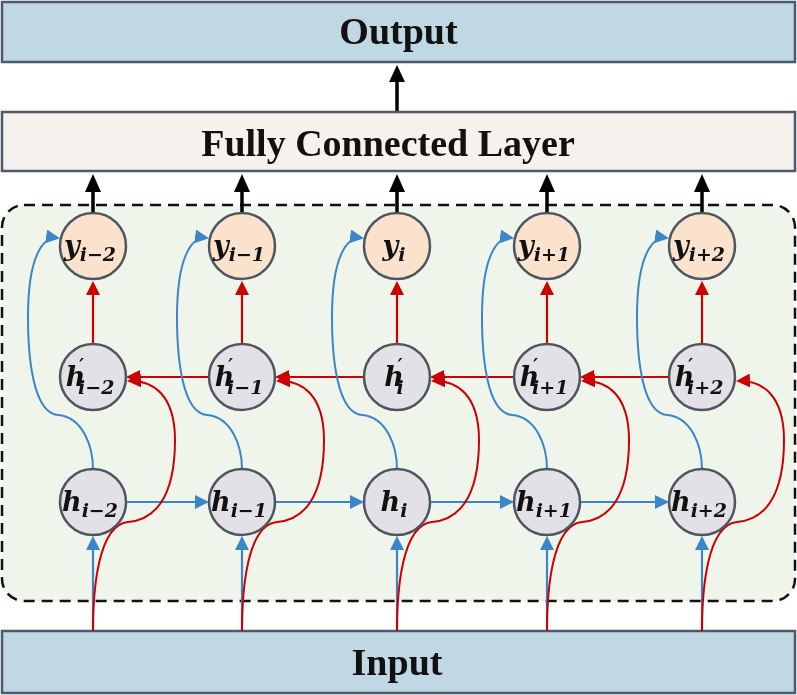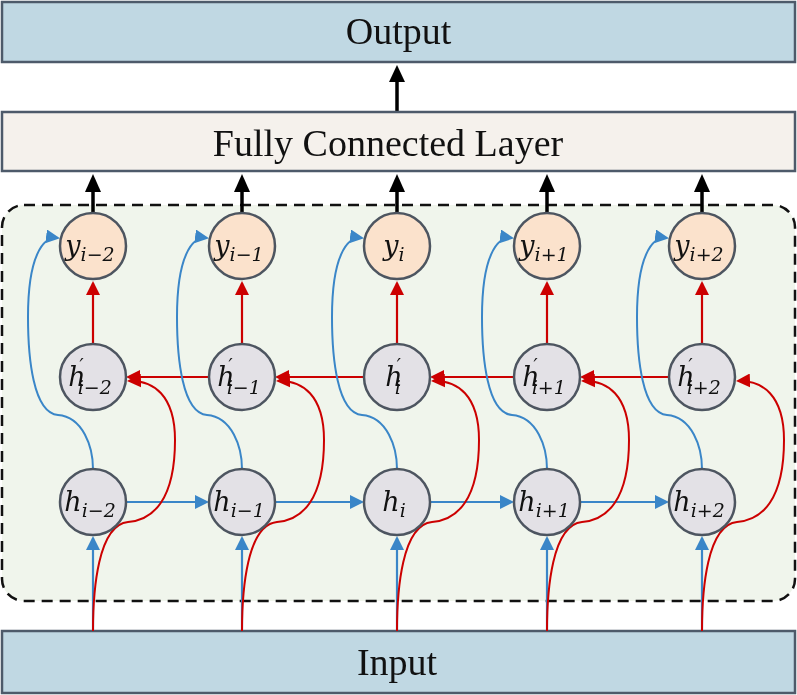--- a/index.html
+++ b/index.html
@@ -1,16 +1,16 @@
 <!DOCTYPE html>
 <html><head>
 <meta charset="utf-8">
 <style>
   html, body { margin: 0; padding: 0; background: #ffffff; }
-  #canvas { position: relative; width: 797px; height: 695px; overflow: hidden; }
+  #canvas { position: relative; width: 797px; height: 695px; overflow: hidden; font-weight: bold; }
   svg { position: absolute; left: 0; top: 0; }
   .box-label { font-family: "Liberation Serif", serif; font-size: 38px; fill: #111; }
   .node-label { font-family: "DejaVu Serif", serif; font-style: italic; fill: #111; }
   .node-sub { font-family: "DejaVu Serif", serif; font-style: italic; fill: #111; }
 </style>
 </head>
 <body>
 
 <div id="canvas">
 <svg id="diag" width="797" height="695" viewBox="0 0 797 695" xmlns="http://www.w3.org/2000/svg">

